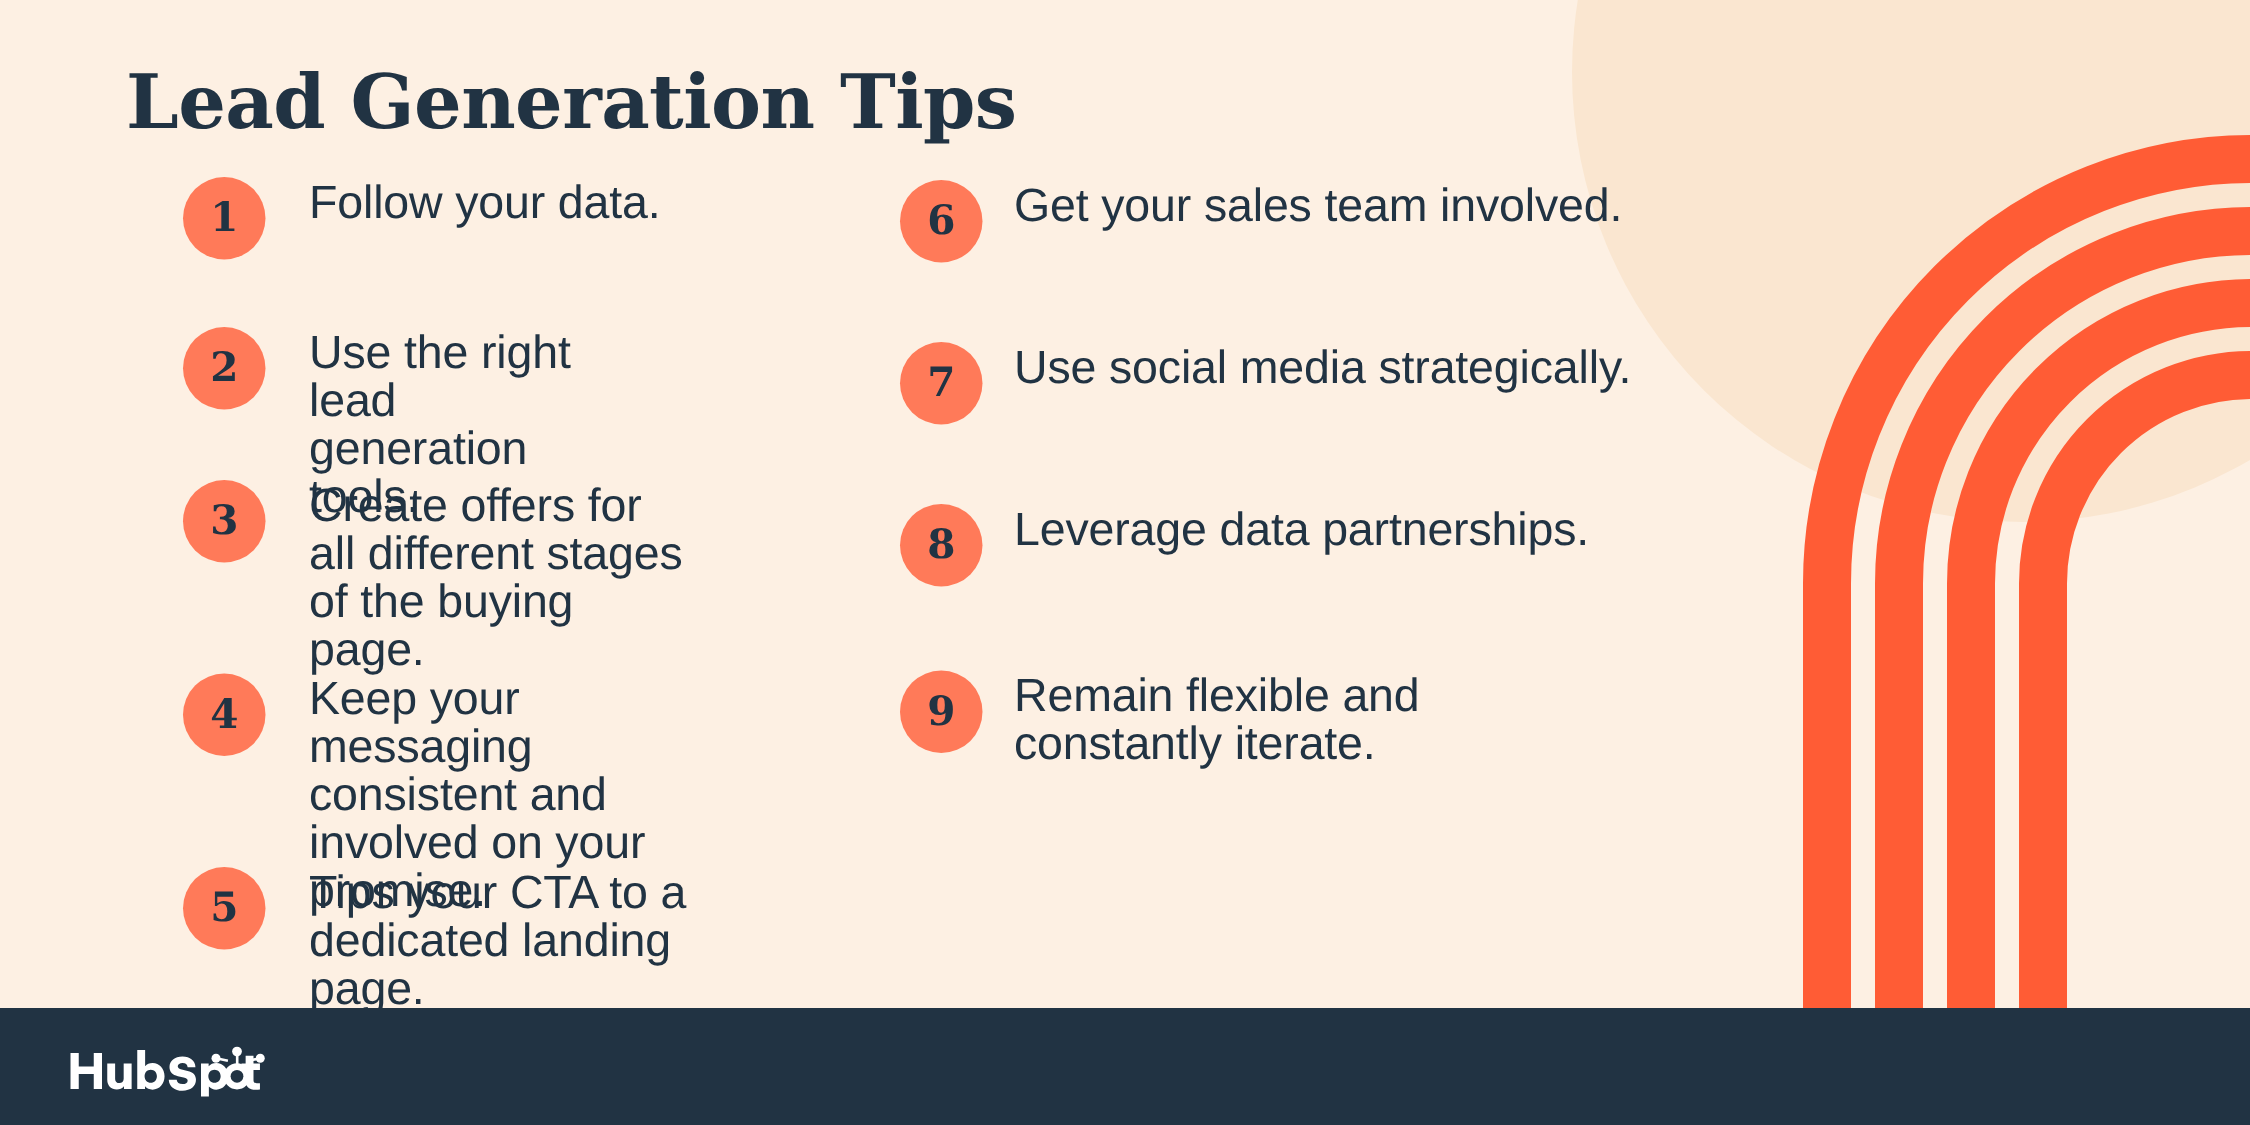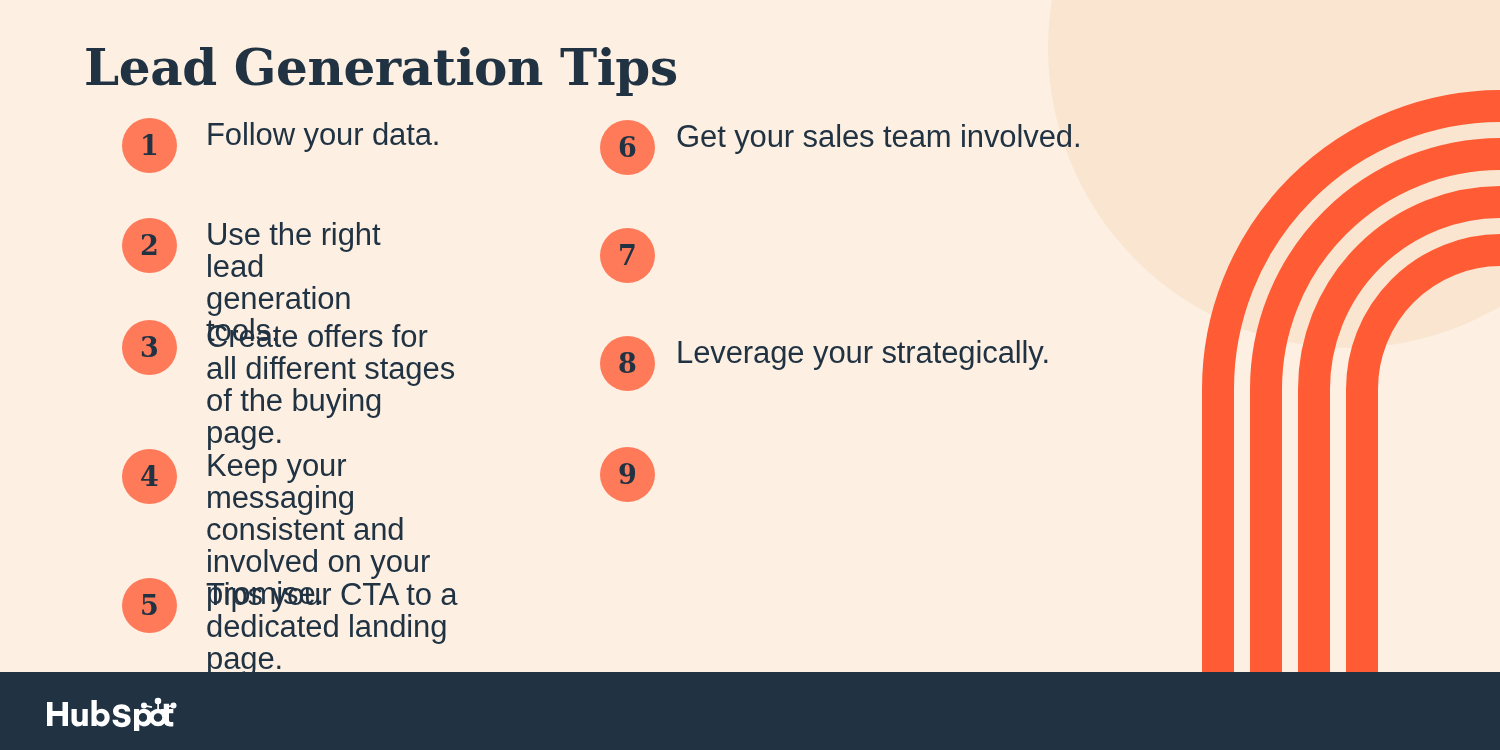--- a/index.html
+++ b/index.html
@@ -174,29 +174,31 @@
 
   <div class="col col-right">
 
     <div class="tip" style="top:120px;">
       <div class="tip-badge">6</div>
       <div class="tip-text">Get your sales team involved.</div>
     </div>
 
     <div class="tip" style="top:228px;">
       <div class="tip-badge">7</div>
+      <div class="tip-text">Use social media strategically.</div>
     </div>
 
     <div class="tip" style="top:336px;">
       <div class="tip-badge">8</div>
-      <div class="tip-text">Leverage your strategically.</div>
+      <div class="tip-text">Leverage data partnerships.</div>
     </div>
 
     <div class="tip" style="top:447px;width:470px;">
       <div class="tip-badge">9</div>
+      <div class="tip-text">Remain flexible and constantly iterate.</div>
     </div>
 
   </div>
 
   <div class="footer">
     <svg class="logo" width="140" height="40" viewBox="0 0 280 80" aria-label="HubSpot">
       <g fill="#FFFFFF">
 
         <path d="M6 22 h11 v18 h20 V22 h11 v48 h-11 V50 H17 v20 H6 z"></path>
 

